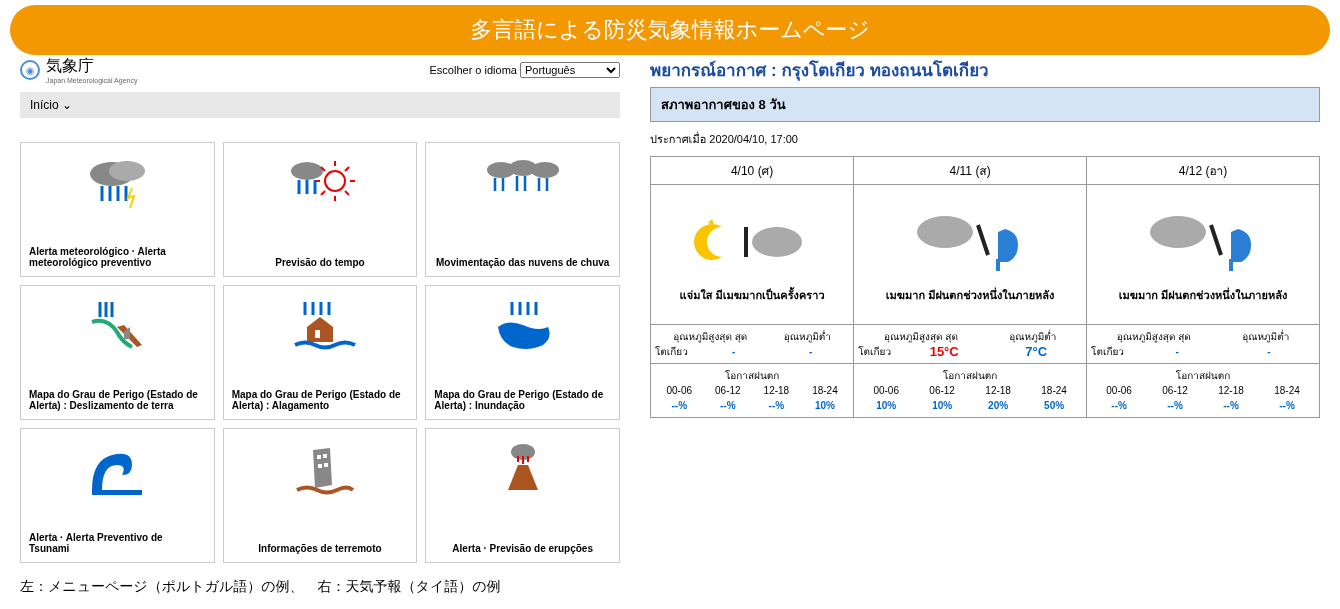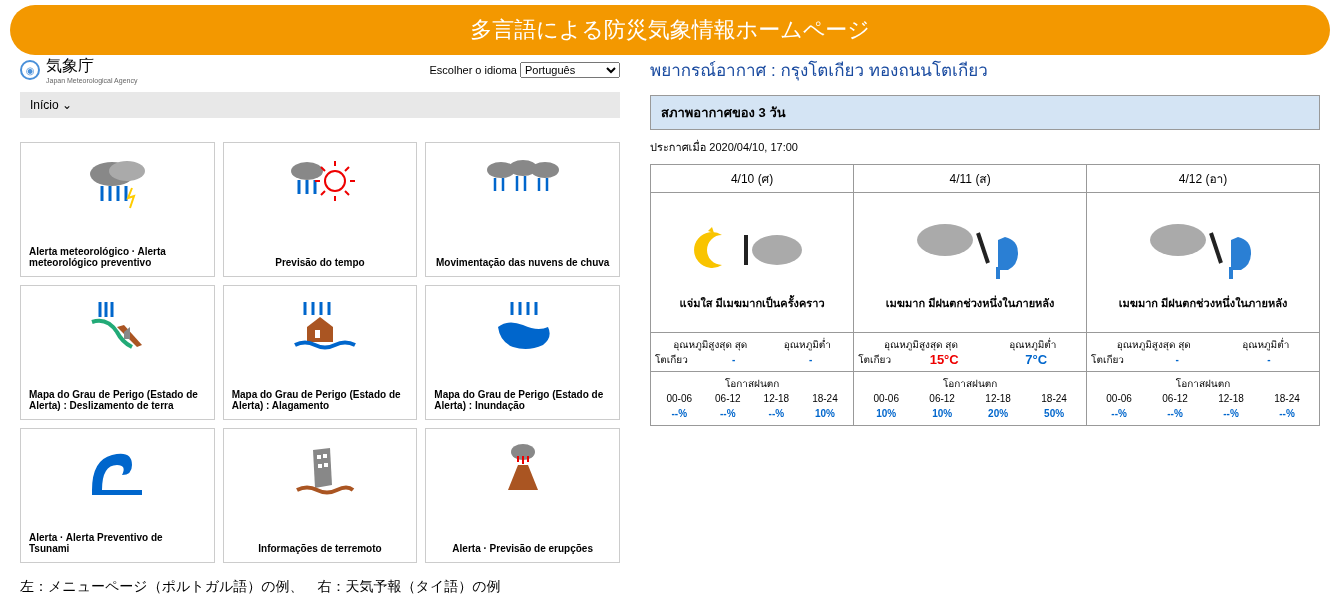--- a/index.html
+++ b/index.html
@@ -13,21 +13,21 @@
 .jma-logo-icon{width:20px;height:20px;border:2px solid #4a90d9;border-radius:50%;display:inline-flex;align-items:center;justify-content:center;font-size:10px;color:#4a90d9}
 .jma-title{font-size:16px;font-weight:normal}
 .jma-sub{font-size:7px;color:#666}
 .lang{font-size:11px}
 .lang select{font-size:11px;width:100px}
 .nav{background:#e8e8e8;padding:6px 10px;font-size:12px;margin-bottom:24px}
 .grid{display:grid;grid-template-columns:repeat(3,1fr);gap:8px}
 .tile{border:1px solid #ccc;padding:8px;text-align:left;height:135px;display:flex;flex-direction:column;justify-content:space-between;align-items:center}
 .tile-icon{height:65px;display:flex;align-items:center;justify-content:center}
 .tile-label{font-size:10px;font-weight:bold}
-.forecast-title{color:#1a4ba0;font-weight:normal;font-size:17px;margin-bottom:12px}
+.forecast-title{color:#1a4ba0;font-weight:bold;font-size:17px;margin-bottom:4px}
 .forecast-sub{background:#d4e4f4;padding:6px 10px;font-size:13px;font-weight:bold;border:1px solid #999}
 .issued{font-size:11px;padding:8px 0}
 .ftable{width:100%;border-collapse:collapse;font-size:11px}
 .ftable td,.ftable th{border:1px solid #999;padding:4px;text-align:center}
 .day-head{font-size:12px;padding:6px}
 .wx-cell{height:140px}
 .wx-icon{height:80px;display:flex;align-items:center;justify-content:center}
 .wx-desc{font-size:11px;font-weight:bold;padding:4px}
 .temp-row td{font-size:10px}
 .temp-hi{color:#e00;font-weight:bold;font-size:13px}
@@ -156,21 +156,21 @@
               <path d="M20 50 L30 25 L40 25 L50 50 Z" fill="#a52"></path>
             </svg>
           </div>
         <div class="tile-label">Alerta · Previsão de erupções</div>
       </div>
     </div>
   </div>
 
   <div class="right">
     <div class="forecast-title">พยากรณ์อากาศ : กรุงโตเกียว ทองถนนโตเกียว</div>
-    <div class="forecast-sub">สภาพอากาศของ 3 วัน</div>
+    <div class="forecast-sub">สภาพอากาศของ 8 วัน</div>
     <div class="issued">ประกาศเมื่อ 2020/04/10, 17:00</div>
     <table class="ftable">
       <tbody>
           <tr>
         <td class="day-head">4/10 (ศ)</td>
         <td class="day-head">4/11 (ส)</td>
         <td class="day-head">4/12 (อา)</td>
       </tr>
       <tr>
         <td class="wx-cell">

